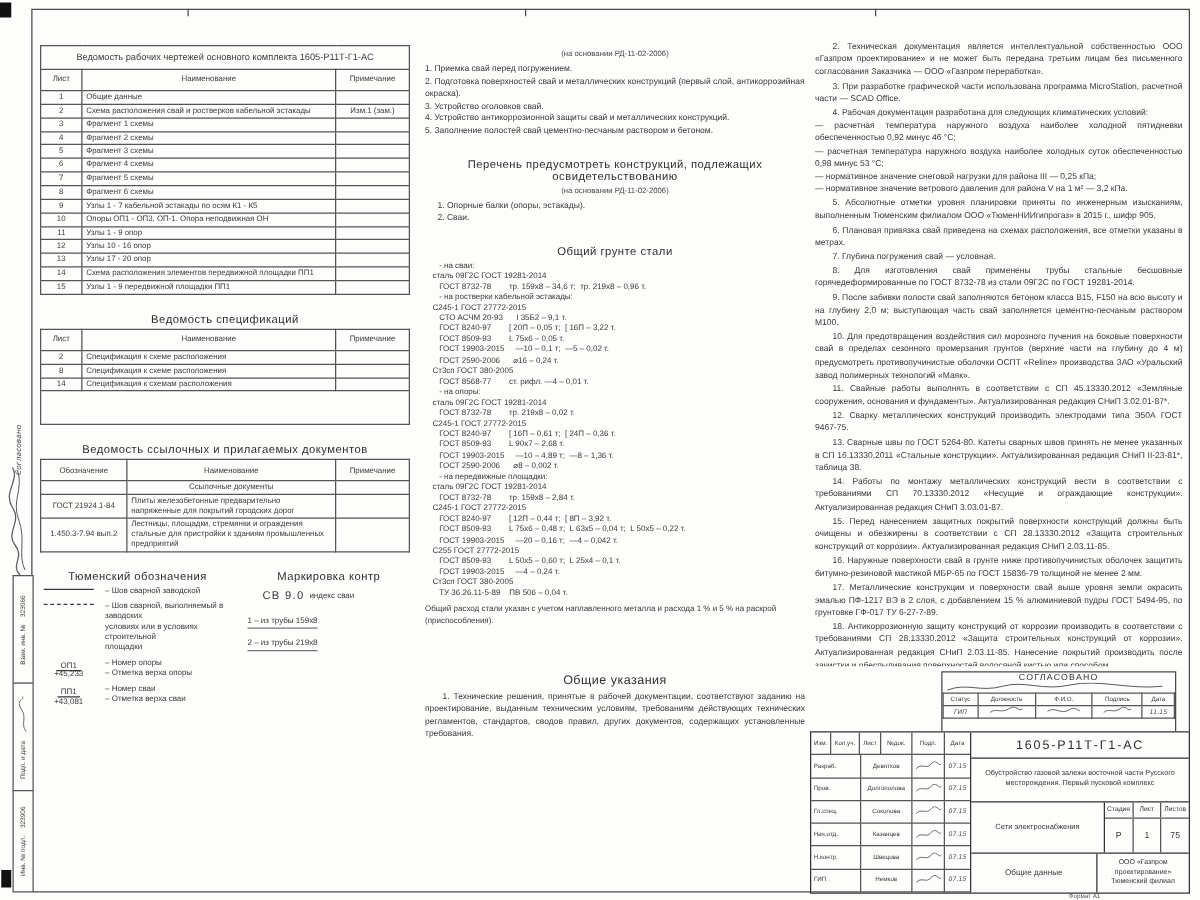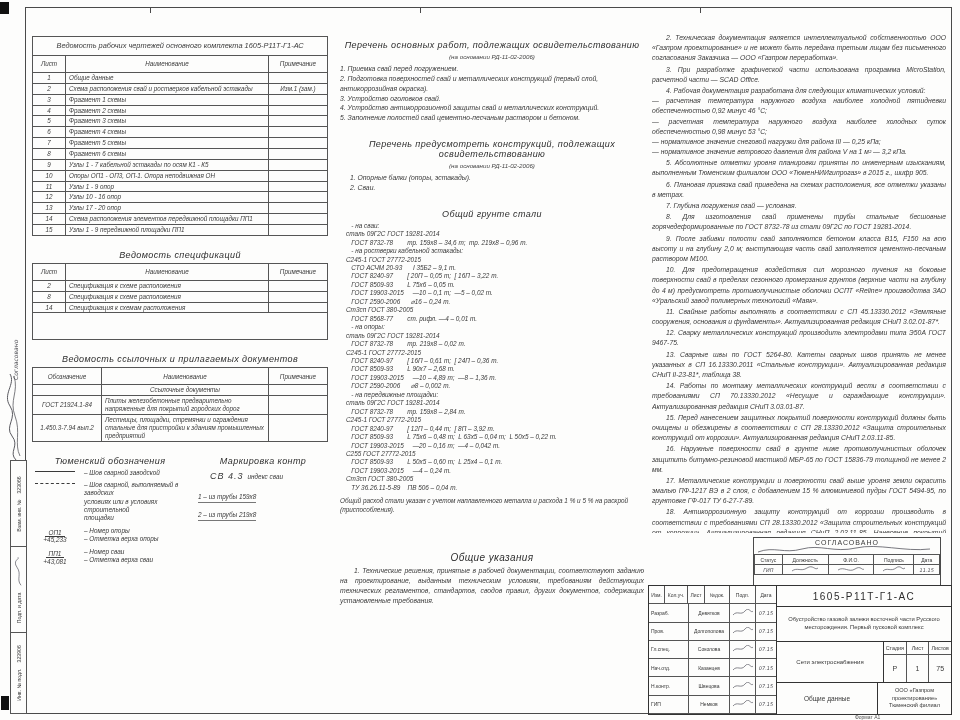--- a/index.html
+++ b/index.html
@@ -3,21 +3,21 @@
 <meta charset="utf-8">
 <style>
   html,body{margin:0;padding:0;background:#ffffff;}
   #page{position:relative;width:960px;height:720px;background:#fdfdfc;overflow:hidden;
         font-family:"Liberation Sans",sans-serif;color:#383838;}
   
   .frame{position:absolute;left:25px;top:7px;width:925px;height:705px;border:1px solid #4a4a4a;background:#fdfdfc;}
   .fold-mark{position:absolute;width:1px;height:6px;background:#4a4a4a;top:7px;}
   .reg-mark{position:absolute;background:#111;}
   
-  .col{position:absolute;font-style:italic;}
+  .col{position:absolute;}
   .sec-title{text-align:center;font-size:9px;letter-spacing:.4px;color:#2e2e2e;margin:0 0 3px 0;}
   .sec-sub{text-align:center;font-size:6.2px;color:#444;margin:0 0 4px 0;}
   
   table{border-collapse:collapse;width:100%;}
   .tbl td,.tbl th{border:1px solid #555;font-size:6.3px;font-weight:normal;color:#3a3a3a;
     padding:1px 3px;vertical-align:middle;line-height:1.25;}
   .tbl th{text-align:center;height:14px;}
   .tbl .c{text-align:center;}
   .tbl-wrap{margin-bottom:14px;}
   .subhead{text-align:center;}
@@ -293,36 +293,35 @@
 
             </span>
             <span class="legend-text">– Номер сваи
 – Отметка верха сваи</span>
           </div>
           </div>
       </div>
       <div style="flex:1">
         <div class="sec-title">Маркировка контр</div>
         <div style="display:flex;gap:4px;align-items:flex-start">
-          <span class="mark-formula">СВ 4.3</span>
+          <span class="mark-formula">СВ 9.0</span>
           <span class="legend-text" style="padding-top:4px">индекс сваи</span>
         </div>
         <div>
 
         <div><span class="mark-line">1 – из трубы 159х8</span></div>
             <div><span class="mark-line">2 – из трубы 219х8</span></div>
           </div>
       </div>
     </div>
   </div>
 
   <div class="col" style="left:340px;top:40px;width:304px">
 
     <div>
-      <div class="sec-title">Перечень основных работ, подлежащих освидетельствованию</div>
       <div class="sec-sub">(на основании РД-11-02-2006)</div>
       <div>
 
       <p class="item">1. Приемка свай перед погружением.</p>
           <p class="item">2. Подготовка поверхностей свай и металлических конструкций (первый слой, антикоррозийная окраска).</p>
           <p class="item">3. Устройство оголовков свай.</p>
           <p class="item">4. Устройство антикоррозионной защиты свай и металлических конструкций.</p>
           <p class="item">5. Заполнение полостей свай цементно-песчаным раствором и бетоном.</p>
         </div>
     </div>

